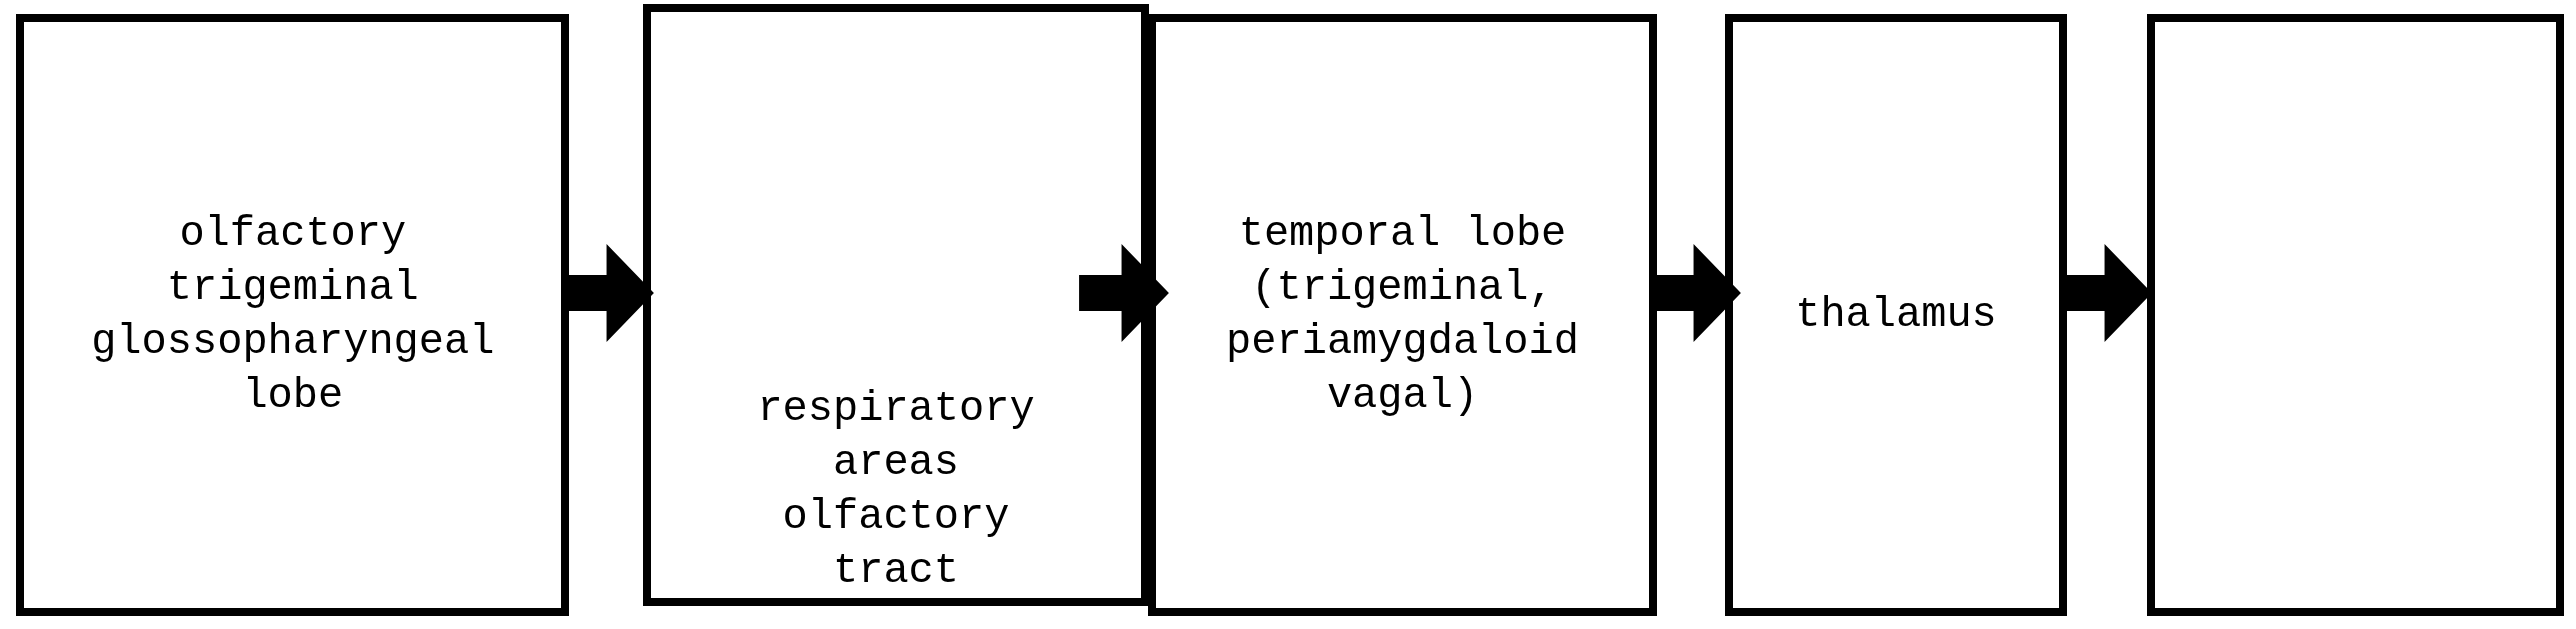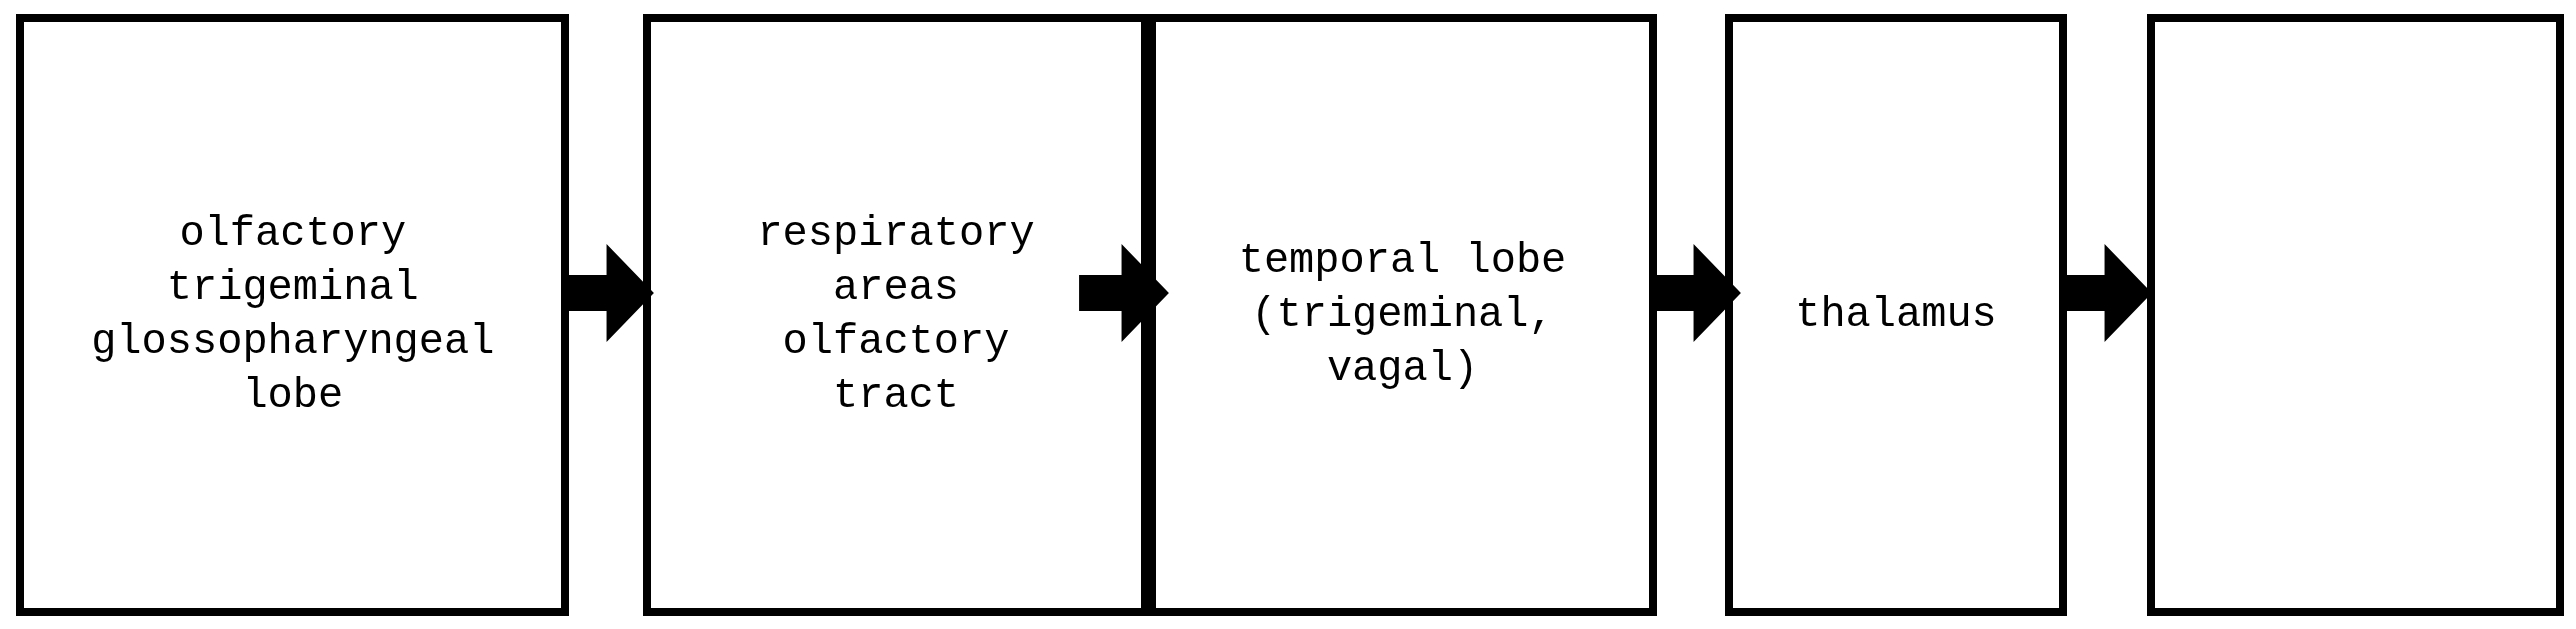--- a/index.html
+++ b/index.html
@@ -54,36 +54,37 @@
     <span class="box-line">glossopharyngeal</span>
     <span class="box-line">lobe</span>
   </div>
 
   <div class="flow-arrow" style="left:564px; top:244px; width:90px; height:98px;">
     <svg width="90" height="98" viewBox="0 0 110 120">
       <polygon points="0,38 52,38 52,0 110,60 52,120 52,82 0,82" fill="#000000"></polygon>
     </svg>
   </div>
 
-  <div class="flow-box" style="left:643px; top:14px; width:506px; height:602px;">
+  <div class="flow-box" style="left:643px; top:4px; width:506px; height:602px;justify-content:flex-end;">
     <span class="box-line">respiratory</span>
     <span class="box-line">areas</span>
     <span class="box-line">olfactory</span>
     <span class="box-line">tract</span>
   </div>
 
   <div class="flow-arrow" style="left:1079px; top:244px; width:90px; height:98px;">
     <svg width="90" height="98" viewBox="0 0 110 120">
       <polygon points="0,38 52,38 52,0 110,60 52,120 52,82 0,82" fill="#000000"></polygon>
     </svg>
   </div>
 
   <div class="flow-box" style="left:1148px; top:14px; width:509px; height:602px;">
     <span class="box-line">temporal lobe</span>
     <span class="box-line">(trigeminal,</span>
+    <span class="box-line">periamygdaloid</span>
     <span class="box-line">vagal)</span>
   </div>
 
   <div class="flow-arrow" style="left:1651px; top:244px; width:90px; height:98px;">
     <svg width="90" height="98" viewBox="0 0 110 120">
       <polygon points="0,38 52,38 52,0 110,60 52,120 52,82 0,82" fill="#000000"></polygon>
     </svg>
   </div>
 
   <div class="flow-box" style="left:1725px; top:14px; width:342px; height:602px;">

